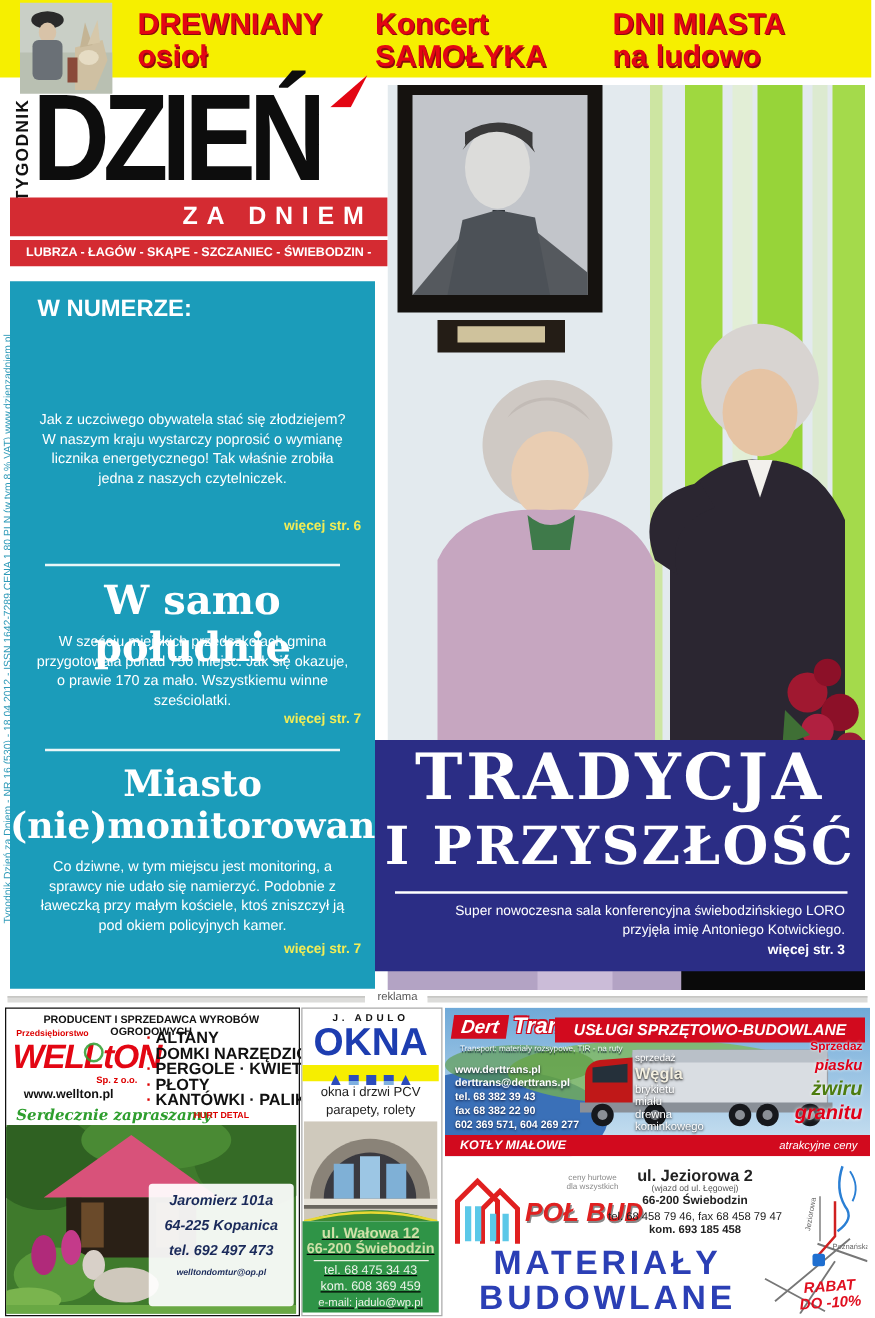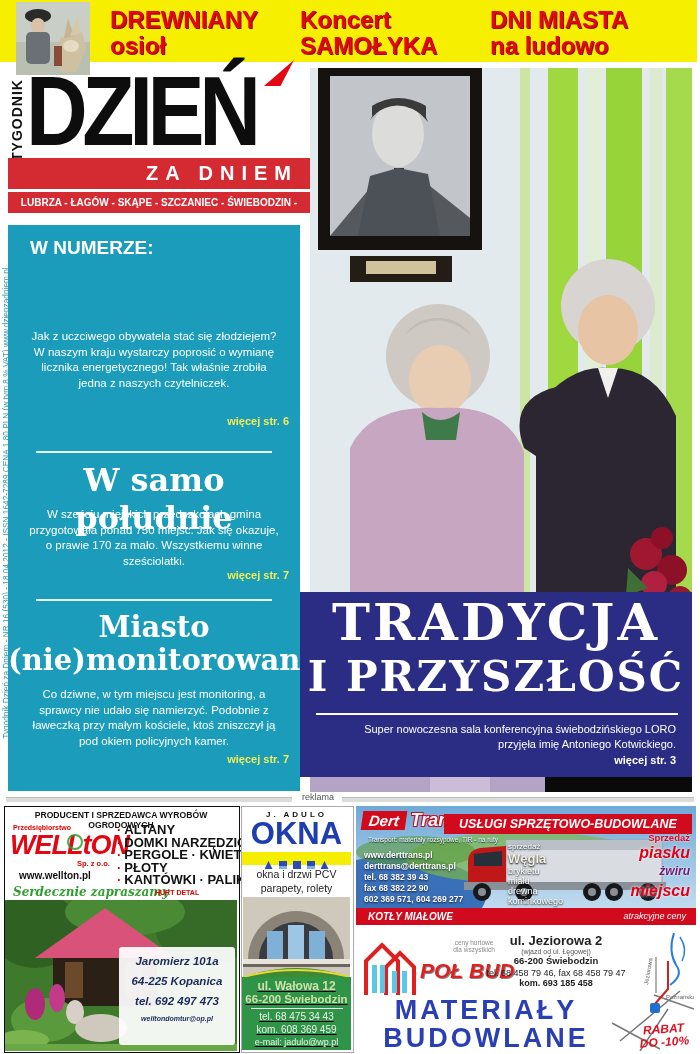--- a/index.html
+++ b/index.html
@@ -267,23 +267,23 @@
     <div class="a" style="left:152px;top:36px;color:#fff;text-shadow:0 1px 2px #000;">
       <div style="font-size:8px;">sprzedaż</div>
       <div style="font-size:13px;font-weight:bold;color:#f3efe0;">Węgla</div>
       <div style="font-size:9px;">brykietu</div>
       <div style="font-size:9px;">miału</div>
       <div style="font-size:9px;">drewna</div>
       <div style="font-size:9px;">kominkowego</div>
     </div>
     <div class="a" style="left:268px;top:26px;width:66px;text-align:right;">
       <div style="font-size:9.5px;font-weight:bold;color:#e00018;text-shadow:0 0 2px #fff;">Sprzedaż</div>
-      <div style="font-size:16px;font-weight:bold;font-style:italic;color:#e00018;text-shadow:0 0 3px #fff;line-height:19px;">piasku</div>
-      <div style="font-size:12px;font-weight:bold;font-style:italic;color:#701a75;text-shadow:0 0 3px #fff;line-height:19px;">żwiru</div>
-      <div style="font-size:16px;font-weight:bold;font-style:italic;color:#e00018;text-shadow:0 0 3px #fff;line-height:19px;">miejscu</div>
+      <div style="font-size:12px;font-weight:bold;font-style:italic;color:#e00018;text-shadow:0 0 3px #fff;line-height:19px;">piasku</div>
+      <div style="font-size:16px;font-weight:bold;font-style:italic;color:#4d7c0f;text-shadow:0 0 3px #fff;line-height:19px;">żwiru</div>
+      <div style="font-size:16px;font-weight:bold;font-style:italic;color:#e00018;text-shadow:0 0 3px #fff;line-height:19px;">granitu</div>
     </div>
     <div class="a" style="left:0;top:102px;width:340px;height:17px;background:#d20a1e;">
       <span style="float:left;color:#fff;font-weight:bold;font-style:italic;font-size:10px;line-height:17px;padding-left:12px;">KOTŁY MIAŁOWE</span>
       <span style="float:right;color:#fff;font-style:italic;font-size:9px;line-height:17px;padding-right:10px;">atrakcyjne ceny</span>
     </div>
   </div>
 
   <div class="a" style="left:356px;top:929px;width:340px;height:125px;background:#fff;">
     <svg class="a" style="left:6px;top:8px;" width="58" height="60" viewBox="0 0 58 60">
       <path d="M4 58 L4 24 L20 8 L36 24 L36 58" fill="none" stroke="#e02020" stroke-width="4"></path>

